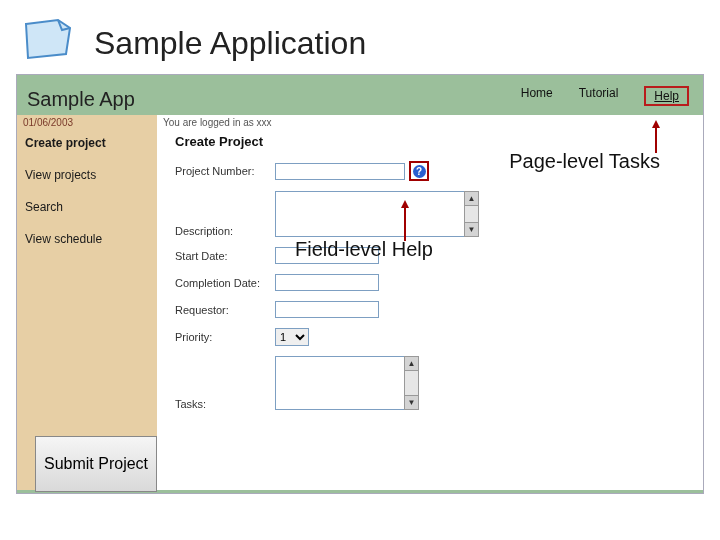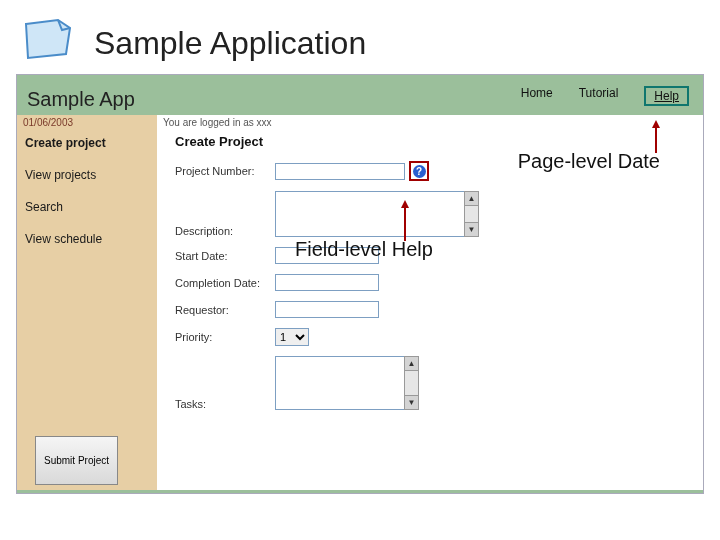--- a/index.html
+++ b/index.html
@@ -43,21 +43,21 @@
     font-family: Arial, sans-serif;
     margin-top: 7px;
   }
   .nav-links {
     display: flex;
     gap: 26px;
     font-size: 12px;
   }
   .nav-links span { color: #111; cursor: pointer; }
   .nav-help-box {
-    border: 2px solid #0f766e;
+    border: 2px solid #b91c1c;
     padding: 1px 8px;
     color: #0b2e9c;
     text-decoration: underline;
     cursor: pointer;
   }
   .status-row {
     display: flex;
     font-size: 10px;
     color: #444;
     background: #c2410c;
@@ -167,21 +167,21 @@
   .tasks-box {
     width: 130px; height: 54px;
     border: 1px solid #7d9fc2; background: #fff;
   }
   .submit-row {
     margin-top: 26px;
     margin-left: -150px;
     padding-left: 10px;
   }
   .submit-btn {
-    font-size: 10px;
+    font-size: 16px;
     padding: 18px 8px;
     border: 1px solid #888;
     background: linear-gradient(#f5f5f5,#d9d9d9);
     cursor: pointer;
   }
   
   .callout {
     position: absolute;
     font-size: 20px;
     color: #111;
@@ -298,19 +298,19 @@
         </div>
       </div>
 
       <div class="submit-row">
         <button class="submit-btn">Submit Project</button>
       </div>
     </div>
   </div>
 </div>
 
-<div class="callout page">Page-level Date</div>
+<div class="callout page">Page-level Tasks</div>
 <div class="arrow-line vert1"></div>
 <div class="arrow-head h1"></div>
 
 <div class="callout field">Field-level Help</div>
 <div class="arrow-line vert2"></div>
 <div class="arrow-head h2"></div>
 
 </body></html>

